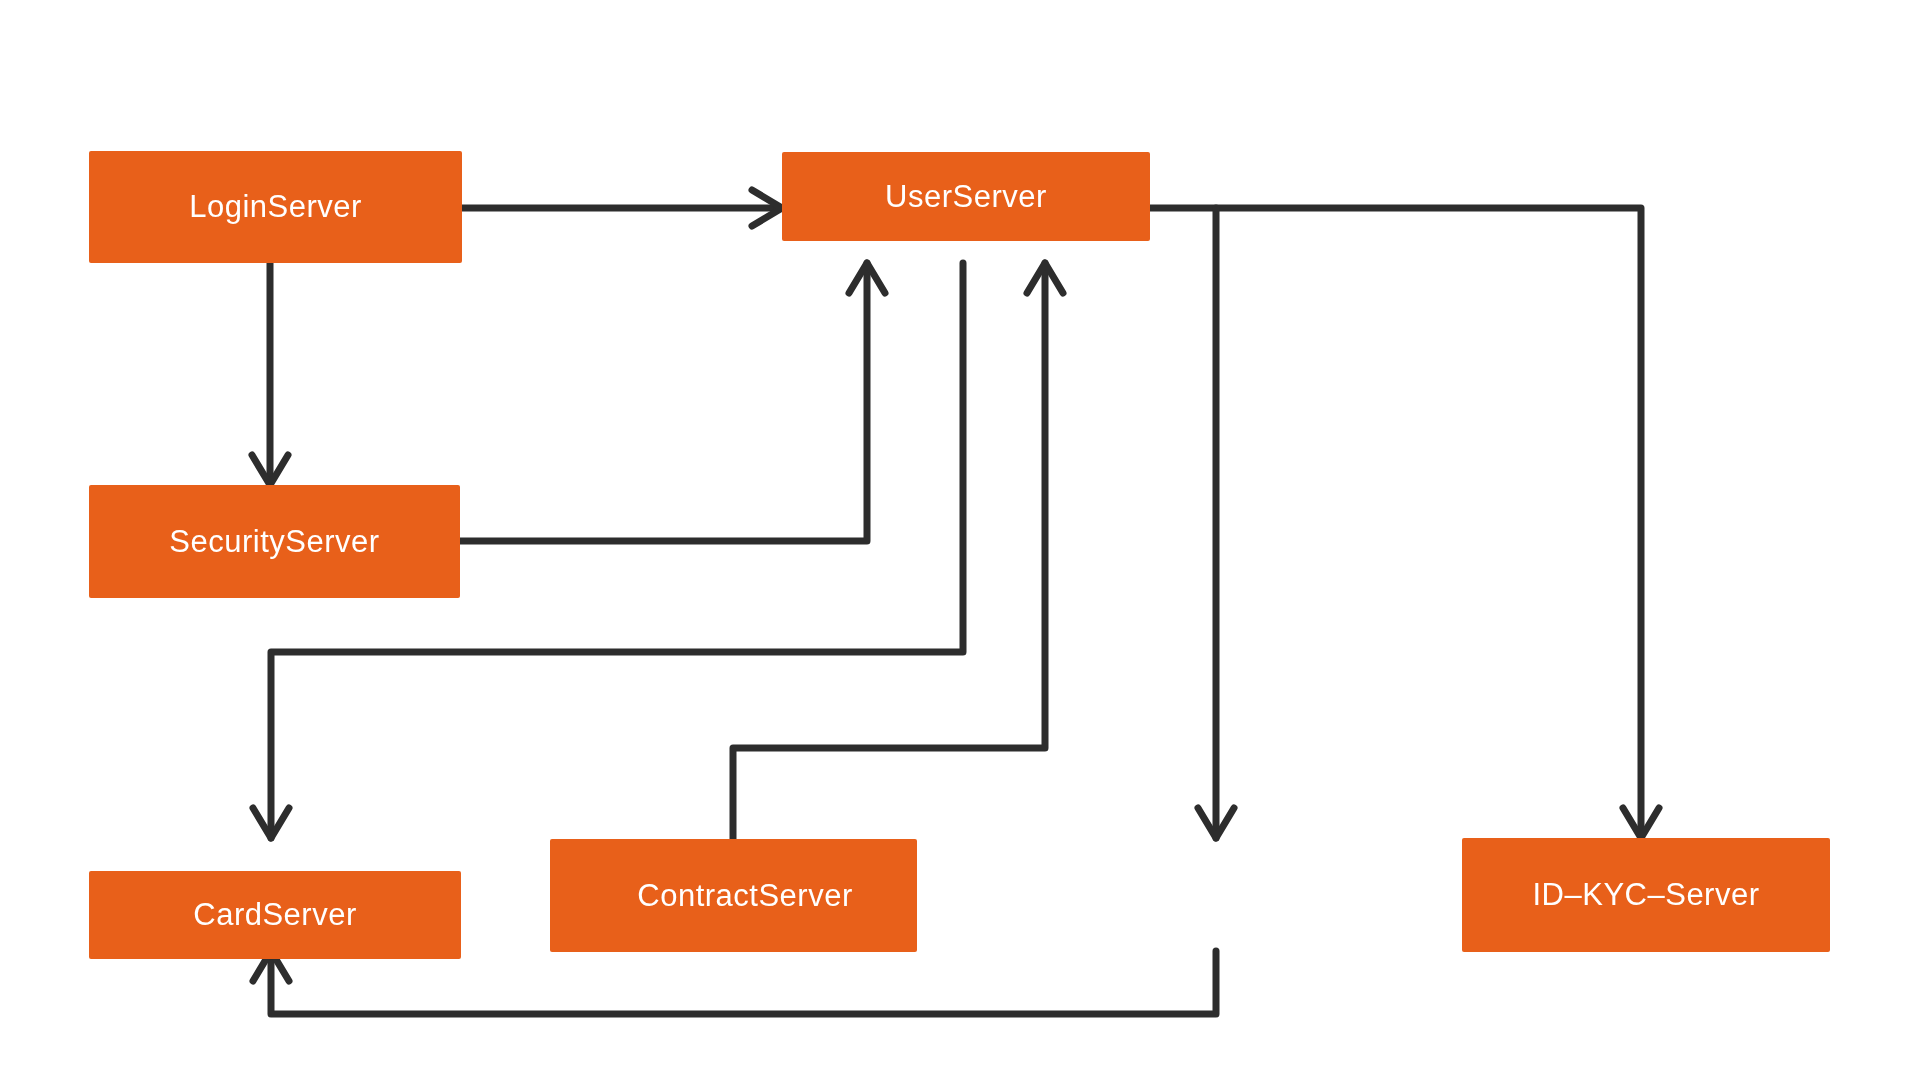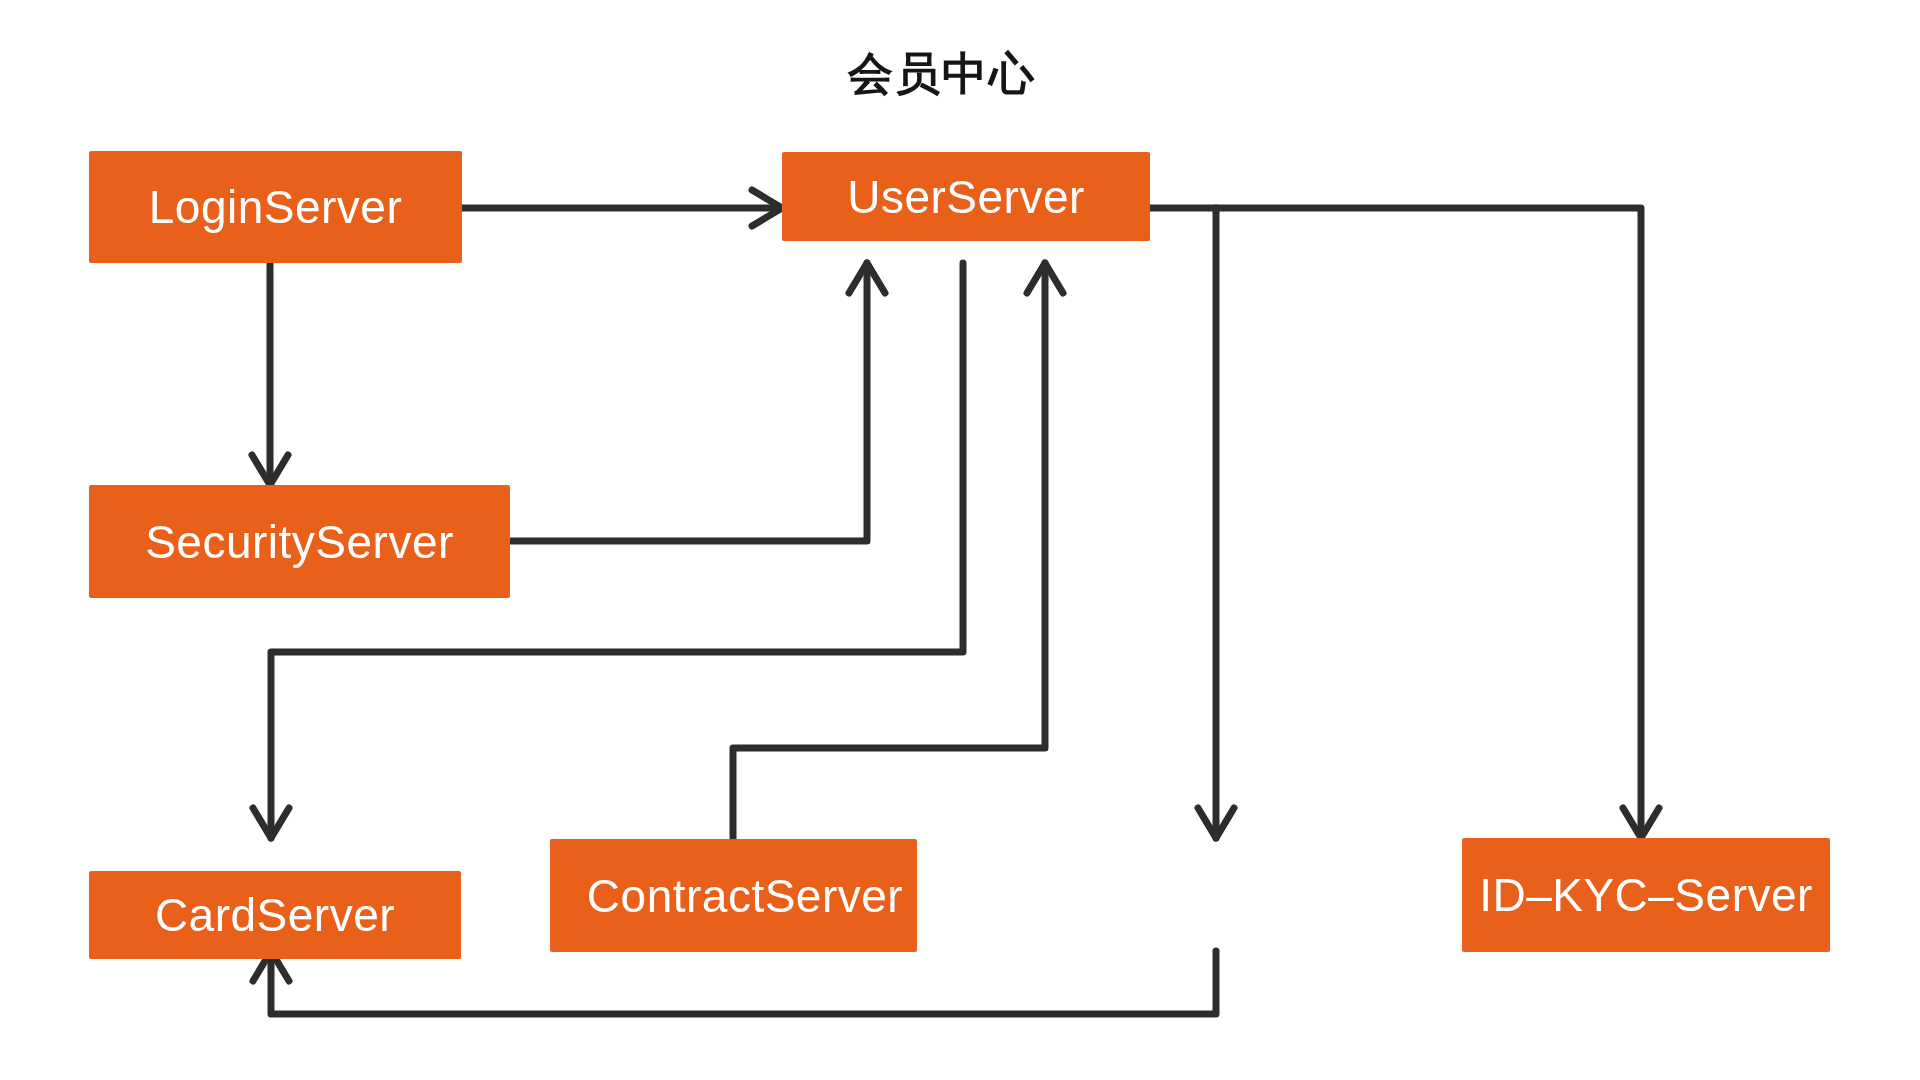--- a/index.html
+++ b/index.html
@@ -42,40 +42,39 @@
   .node{
     position:absolute;
     background:var(--node-fill);
     border-radius:2px;
     display:flex;
     align-items:center;
     justify-content:center;
   }
   .node-label{
     color:var(--node-text);
-    font-size:46px;
+    font-size:31px;
     font-weight:400;
     letter-spacing:0.5px;
     white-space:nowrap;
   }
   
   .n-login    {left:89px;  top:151px; width:373px; height:112px;}
   .n-user     {left:782px; top:152px; width:368px; height:89px;}
-  .n-security {left:89px;  top:485px; width:421px; height:113px;text-align:right;}
+  .n-security {left:89px;  top:485px; width:371px; height:113px;text-align:right;}
   .n-card     {left:89px;  top:838px; width:372px; height:88px;margin-top:33px;}
   .n-contract {left:550px; top:839px; width:367px; height:113px;padding-left:23px;}
   .n-cardkyc  {left:1032px;top:838px; width:371px; height:113px;}
   .n-idkyc    {left:1462px;top:838px; width:368px; height:114px;}
 </style>
 </head>
 <body>
 
 <div class="canvas">
 
-  <div class="diagram-title">会员中心</div>
 
   <svg class="edges" viewBox="0 0 1920 1080" xmlns="http://www.w3.org/2000/svg">
 
     <g>
       <path class="edge" d="M462 208 L782 208"></path>
       <polyline class="edge" points="752,190 782,208 752,226"></polyline>
     </g>
 
     <g>
       <path class="edge" d="M270 263 L270 485"></path>

